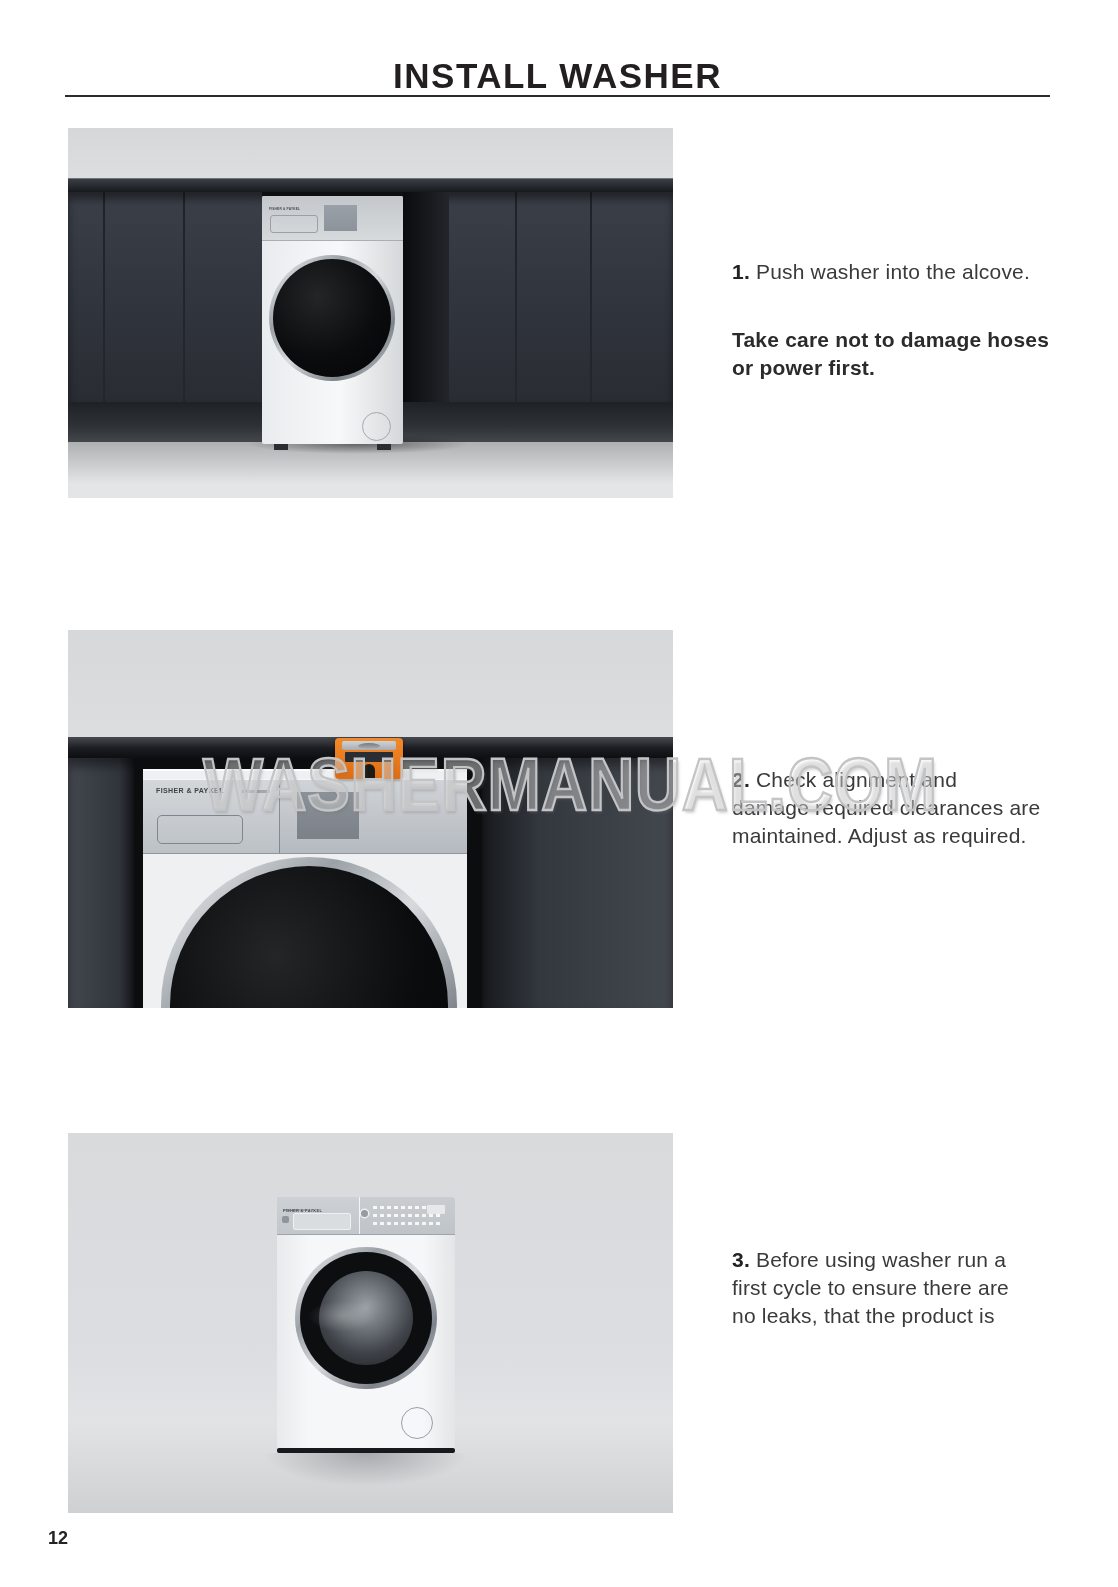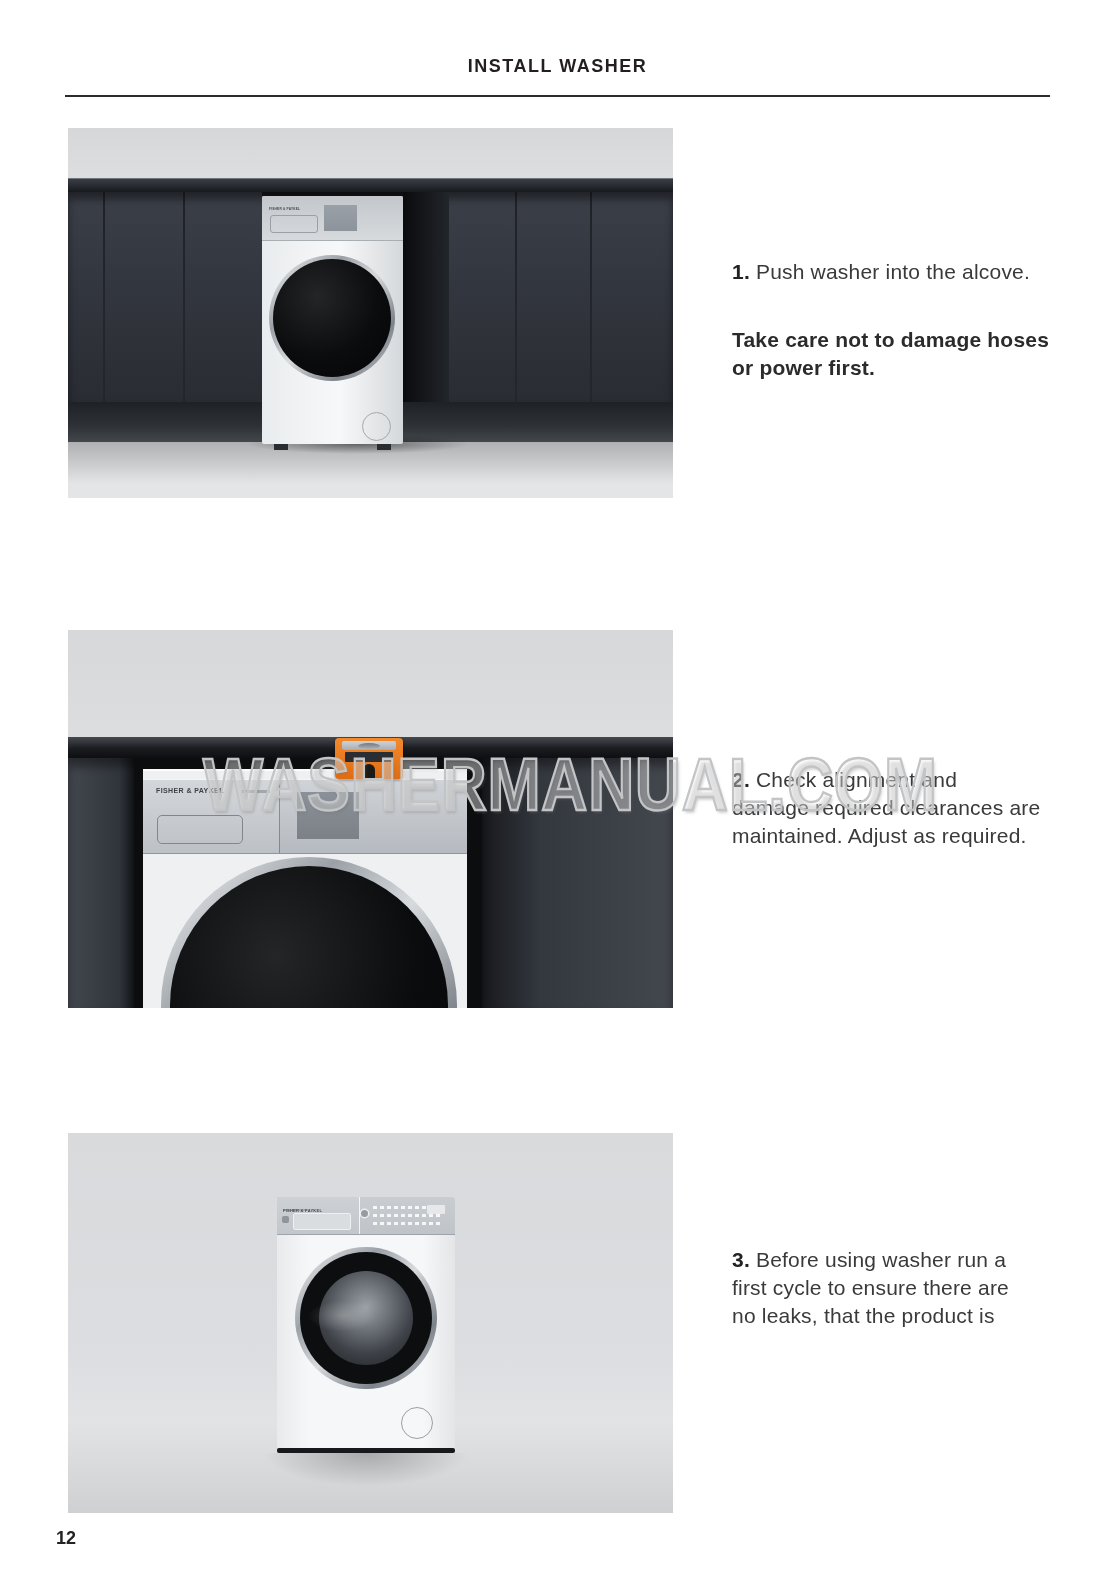--- a/index.html
+++ b/index.html
@@ -4,34 +4,34 @@
 <style>
   html,body { margin:0; padding:0; background:#ffffff; }
   .page {
     position:relative; width:1118px; height:1587px; background:#ffffff;
     font-family:"Liberation Sans", sans-serif; overflow:hidden;
   }
 
   
   .title {
     position:absolute; left:65px; top:56px; width:985px; text-align:center;
-    font-size:18px; font-weight:bold; letter-spacing:1.5px; color:#231f20;
+    font-size:35px; font-weight:bold; letter-spacing:1.5px; color:#231f20;
   }
   .rule { position:absolute; left:65px; top:95px; width:985px; height:2px; background:#2b2b2b; }
 
   
   .step { position:absolute; left:732px; width:352px; font-size:21px; line-height:28px; color:#3a3a3a; letter-spacing:0.2px; }
   .step .num { font-weight:bold; color:#232323; margin-right:6px; }
   .step .note { margin-top:40px; font-weight:bold; color:#2b2b2b; }
   .step1 { top:258px; }
   .step2 { top:766px; }
   .step3 { top:1246px; }
 
   
-  .pagenum { position:absolute; left:56px; top:1528px; font-size:18px; font-weight:bold; color:#232323; }
+  .pagenum { position:absolute; left:48px; top:1528px; font-size:18px; font-weight:bold; color:#232323; }
 
   
   .watermark {
     position:absolute; left:203px; top:742px; z-index:5;
     font-size:74px; font-weight:bold; letter-spacing:1px; white-space:nowrap;
     color:rgba(248,248,248,0.33);
     -webkit-text-stroke:2.5px #c3c4c6;
     text-shadow:2px 3px 3px rgba(110,110,110,0.30);
     transform:scaleX(0.86); transform-origin:0 0;
   }

